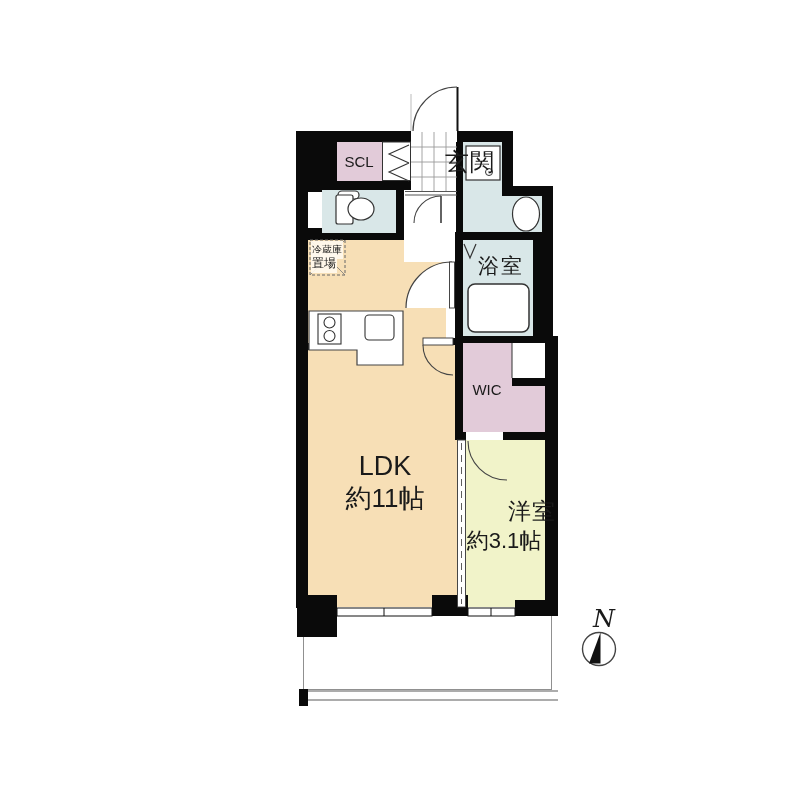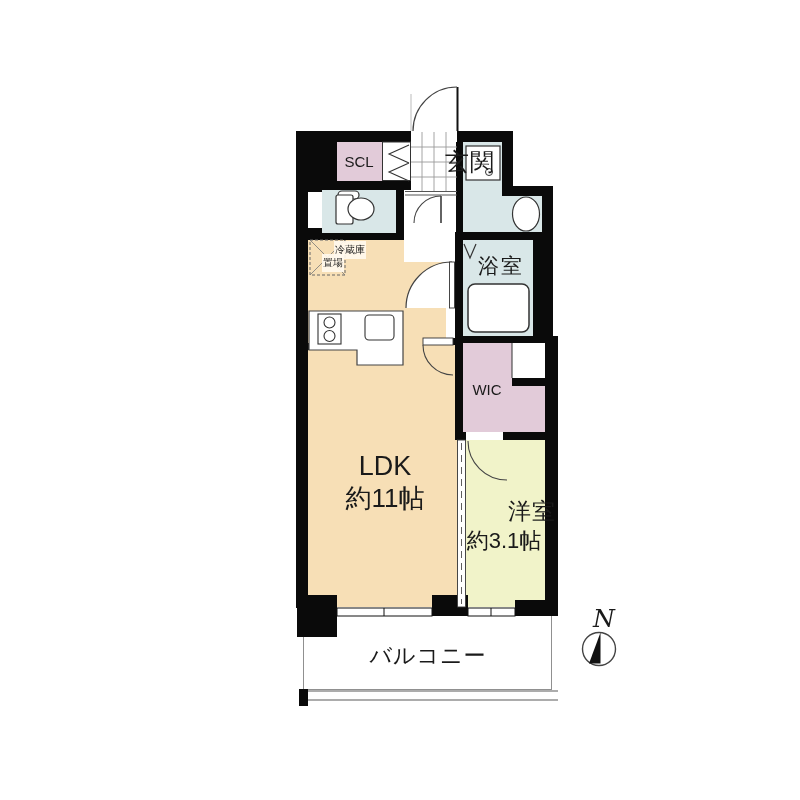--- a/index.html
+++ b/index.html
@@ -4,21 +4,21 @@
 <style>
   html,body{margin:0;padding:0;background:#fff;}
   #stage{position:relative;width:632px;height:800px;background:#fff;overflow:hidden;
          font-family:"Liberation Sans","DejaVu Sans",sans-serif;}
   .room{position:absolute;z-index:1;}
   .wall{position:absolute;background:#0a0a0a;z-index:2;}
   .white{position:absolute;background:#fff;z-index:3;}
   #overlay{position:absolute;left:0;top:0;z-index:4;}
   .lbl{position:absolute;z-index:5;color:#1a1a1a;white-space:nowrap;
        transform:translate(-50%,-50%);line-height:1;}
-  .chip{background:rgba(255,248,238,0.92);padding:4px 1px;margin-left:23px;}
+  .chip{background:rgba(255,248,238,0.92);padding:4px 1px;}
   
   .c-ldk{background:#F7DFB6;}
   .c-wet{background:#D9E7E8;}
   .c-closet{background:#E2CBD9;}
   .c-bed{background:#F1F3C9;}
   .balcony{border:1.5px solid #909090;border-top:none;background:#fff;}
 </style>
 </head>
 <body>
 
@@ -157,18 +157,17 @@
   </svg>
 
   <div class="lbl" style="left:359px;top:161px;font-size:15px;">SCL</div>
   <div class="lbl" style="left:434px;top:162px;font-size:24px;letter-spacing:1px;margin-left:36px;">玄関</div>
   <div class="lbl" style="left:501px;top:265px;font-size:21px;letter-spacing:2px;">浴室</div>
   <div class="lbl" style="left:487px;top:389px;font-size:15px;">WIC</div>
   <div class="lbl" style="left:385px;top:466px;font-size:27px;text-align:center;">LDK</div>
   <div class="lbl" style="left:385px;top:498px;font-size:26px;">約11帖</div>
   <div class="lbl" style="left:504px;top:511px;font-size:23px;letter-spacing:1px;margin-left:28px;">洋室</div>
   <div class="lbl" style="left:504px;top:541px;font-size:22px;">約3.1帖</div>
-  <div class="lbl" style="left:428px;top:656px;font-size:22px;letter-spacing:1px;">バルコニー</div>
   <div class="lbl chip" style="left:327px;top:250px;font-size:10px;">冷蔵庫</div>
-  <div class="lbl chip" style="left:310px;top:263px;font-size:10px;">置場</div>
+  <div class="lbl chip" style="left:324px;top:263px;font-size:12px;">置場</div>
   <div class="lbl" style="left:604px;top:618px;font-size:25px;font-style:italic;font-family:'DejaVu Serif','Liberation Serif',serif;">N</div>
 
 </div>
 
 </body></html>

